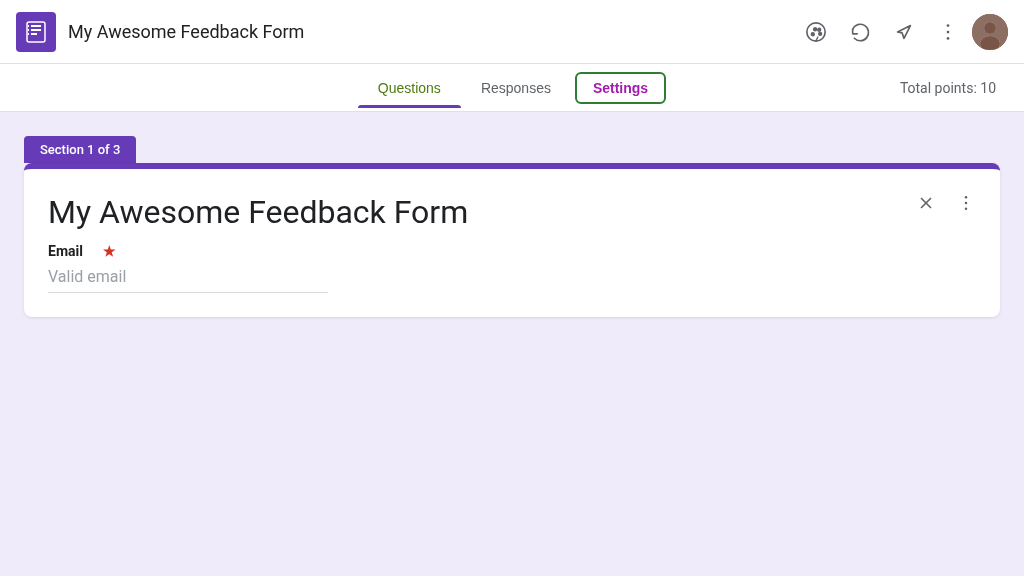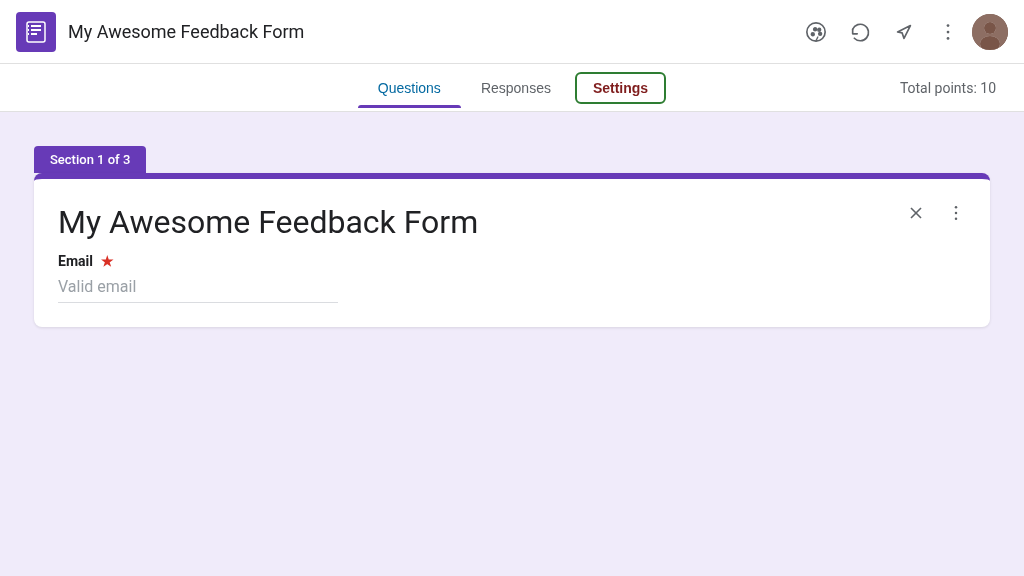--- a/index.html
+++ b/index.html
@@ -109,53 +109,53 @@
       font-weight: 500;
       color: #5f6368;
       border: none;
       background: transparent;
       position: relative;
       text-decoration: none;
       display: flex;
       align-items: center;
     }
     .tab.active {
-      color: #0369a1;
+      color: #4d7c0f;
     }
     .tab.active::after {
       content: '';
       position: absolute;
       bottom: 0;
       left: 0;
       right: 0;
       height: 3px;
       background: #673ab7;
       border-radius: 3px 3px 0 0;
     }
     .tab.settings-tab {
       border: 2px solid #2e7d32;
       border-radius: 6px;
-      color: #7f1d1d;
+      color: #a21caf;
       font-weight: 600;
       padding: 6px 16px;
       margin-left: 4px;
     }
     .tab.settings-tab::after { display: none; }
     .total-points {
       position: absolute;
       right: 28px;
       font-size: 14px;
       color: #5f6368;
     }
 
     
     .main-content {
       background: #f0ebfa;
       min-height: calc(576px - 64px - 48px);
-      padding: 18px;
+      padding: 8px;
     }
 
     
     .section-badge {
       display: inline-block;
       background: #673ab7;
       color: white;
       font-size: 13px;
       font-weight: 500;
       padding: 6px 16px;
@@ -207,21 +207,21 @@
       color: #9aa0a6;
       margin-bottom: 24px;
     }
     .field-label {
       font-size: 14px;
       font-weight: 700;
       color: #202124;
       margin-bottom: 8px;
       display: flex;
       align-items: center;
-      gap: 8px;
+      gap: 20px;
       text-align: center;
     }
     .required-star {
       color: #d93025;
       font-size: 14px;
     }
     .field-input {
       font-size: 16px;
       color: #9aa0a6;
       border: none;

